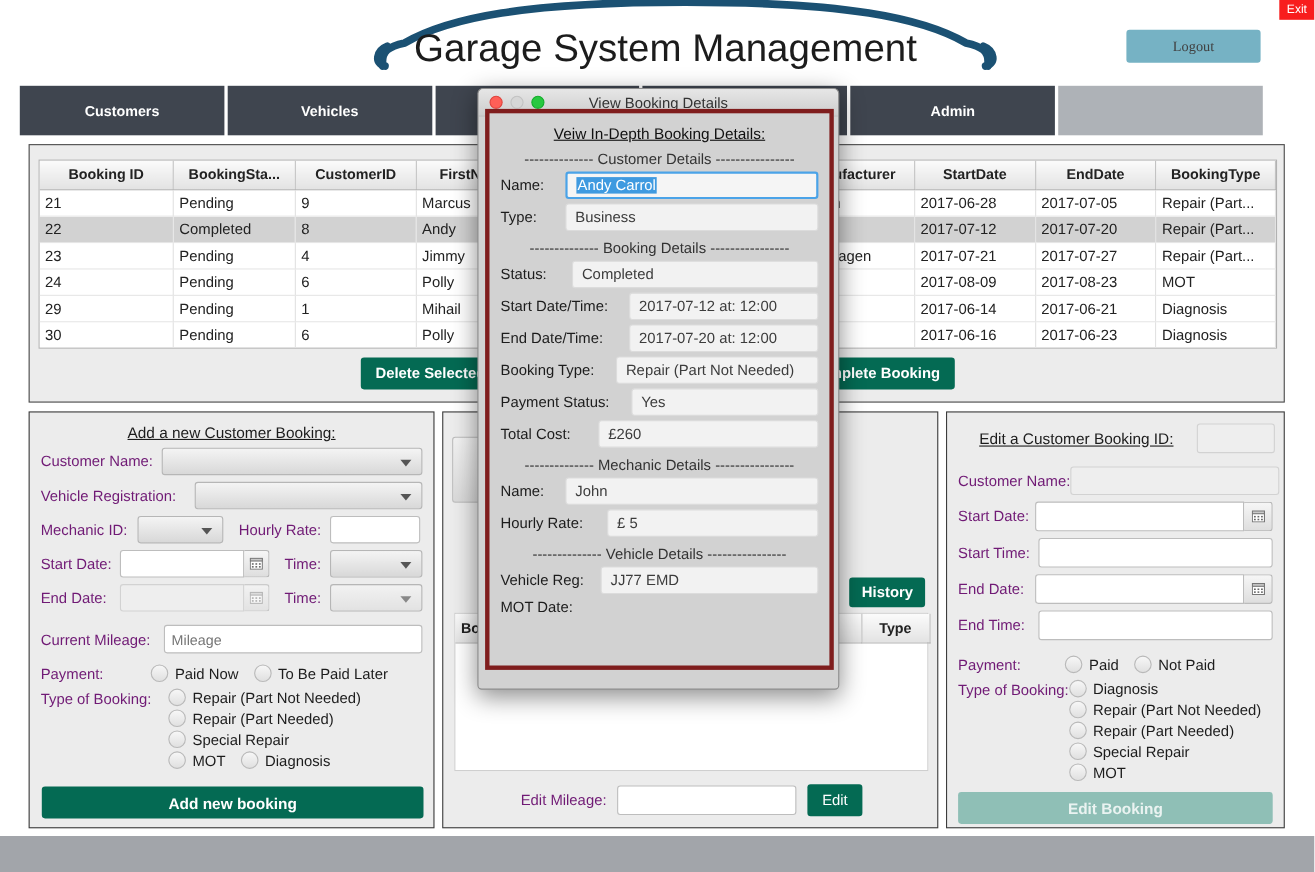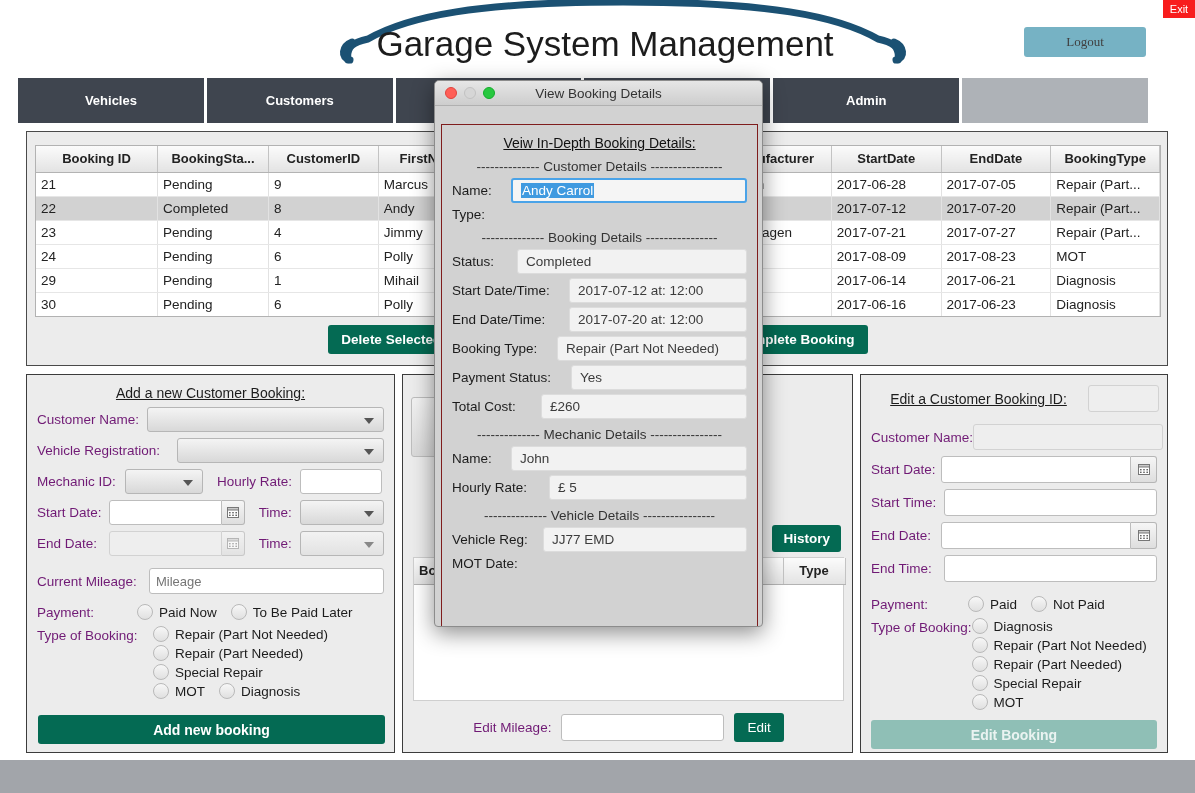--- a/index.html
+++ b/index.html
@@ -154,22 +154,22 @@
   }
   .tl-dots { display:flex; gap:7px; margin-left:10px; }
   .dot { width:12px; height:12px; border-radius:50%; }
   .dot.red { background:#ff5f57; border:1px solid #e0443e; }
   .dot.yel { background:#d6d6d6; border:1px solid #c2c2c2; }
   .dot.grn { background:#28c840; border:1px solid #13ae2b; }
   .modal-title-text {
     position:absolute; left:0; width:100%; text-align:center; font-size:13.5px; color:#333;
   }
   .modal-body {
-    position:absolute; left:6px; top:43px; width:317px; height:510px;
-    background:#d2d2d2; border:1px solid #7f1d1d;
+    position:absolute; left:6px; top:18px; width:317px; height:510px;
+    background:#d2d2d2; border:4px solid #7f1d1d;
   }
   .m-head {
     text-align:center; font-size:14px; color:#111; text-decoration:underline;
     margin-top:10px; font-family:"Liberation Sans", sans-serif;
   }
   .m-sep { text-align:center; font-size:13.5px; color:#333; margin:8px 0 3px; white-space:nowrap; }
   .m-row { display:flex; align-items:center; margin:4px 10px; }
   .m-lbl { font-size:13.5px; color:#1c1c1c; white-space:nowrap; margin-right:7px; }
   .m-val {
     flex:1; height:25px; background:#f2f2f2; border:1px solid #dcdcdc; border-radius:3px;
@@ -192,22 +192,22 @@
       <path d="M10 62 C8 48 16 44 30 41 C70 18 140 4 285 4 C430 4 500 18 540 41 C554 44 562 48 560 62" fill="none" stroke="#1b5173" stroke-width="7" stroke-linecap="round"></path>
       <path d="M12 62 C2 60 4 48 14 44" fill="none" stroke="#1b5173" stroke-width="7" stroke-linecap="round"></path>
       <path d="M558 62 C568 60 566 48 556 44" fill="none" stroke="#1b5173" stroke-width="7" stroke-linecap="round"></path>
     </svg>
     <div class="title">Garage System Management</div>
     <button class="logout-btn">Logout</button>
     <div class="exit-btn">Exit</div>
   </div>
 
   <div class="tabbar">
+    <div class="tab">Customers</div>
     <div class="tab">Vehicles</div>
-    <div class="tab">Customers</div>
     <div class="tab">Bookings</div>
     <div class="tab">Mechanics</div>
     <div class="tab">Admin</div>
     <div class="tab inactive"></div>
   </div>
 
   <div class="table-panel">
     <div class="tbl-wrap">
       <table class="grid">
         <colgroup>
@@ -562,20 +562,21 @@
 
       <div class="m-sep">-------------- Customer Details ----------------</div>
       <div class="m-row">
         <div class="m-lbl" style="width:52px">Name:</div>
         <div class="m-val focused">
             <span class="selected-text">Andy Carrol</span>
           </div>
       </div>
       <div class="m-row">
         <div class="m-lbl" style="width:52px">Type:</div>
+        <div class="m-val">Business</div>
       </div>
 
       <div class="m-sep">-------------- Booking Details ----------------</div>
       <div class="m-row">
         <div class="m-lbl" style="width:58px">Status:</div>
         <div class="m-val">Completed</div>
       </div>
       <div class="m-row">
         <div class="m-lbl" style="width:110px">Start Date/Time:</div>
         <div class="m-val">2017-07-12 at: 12:00</div>

